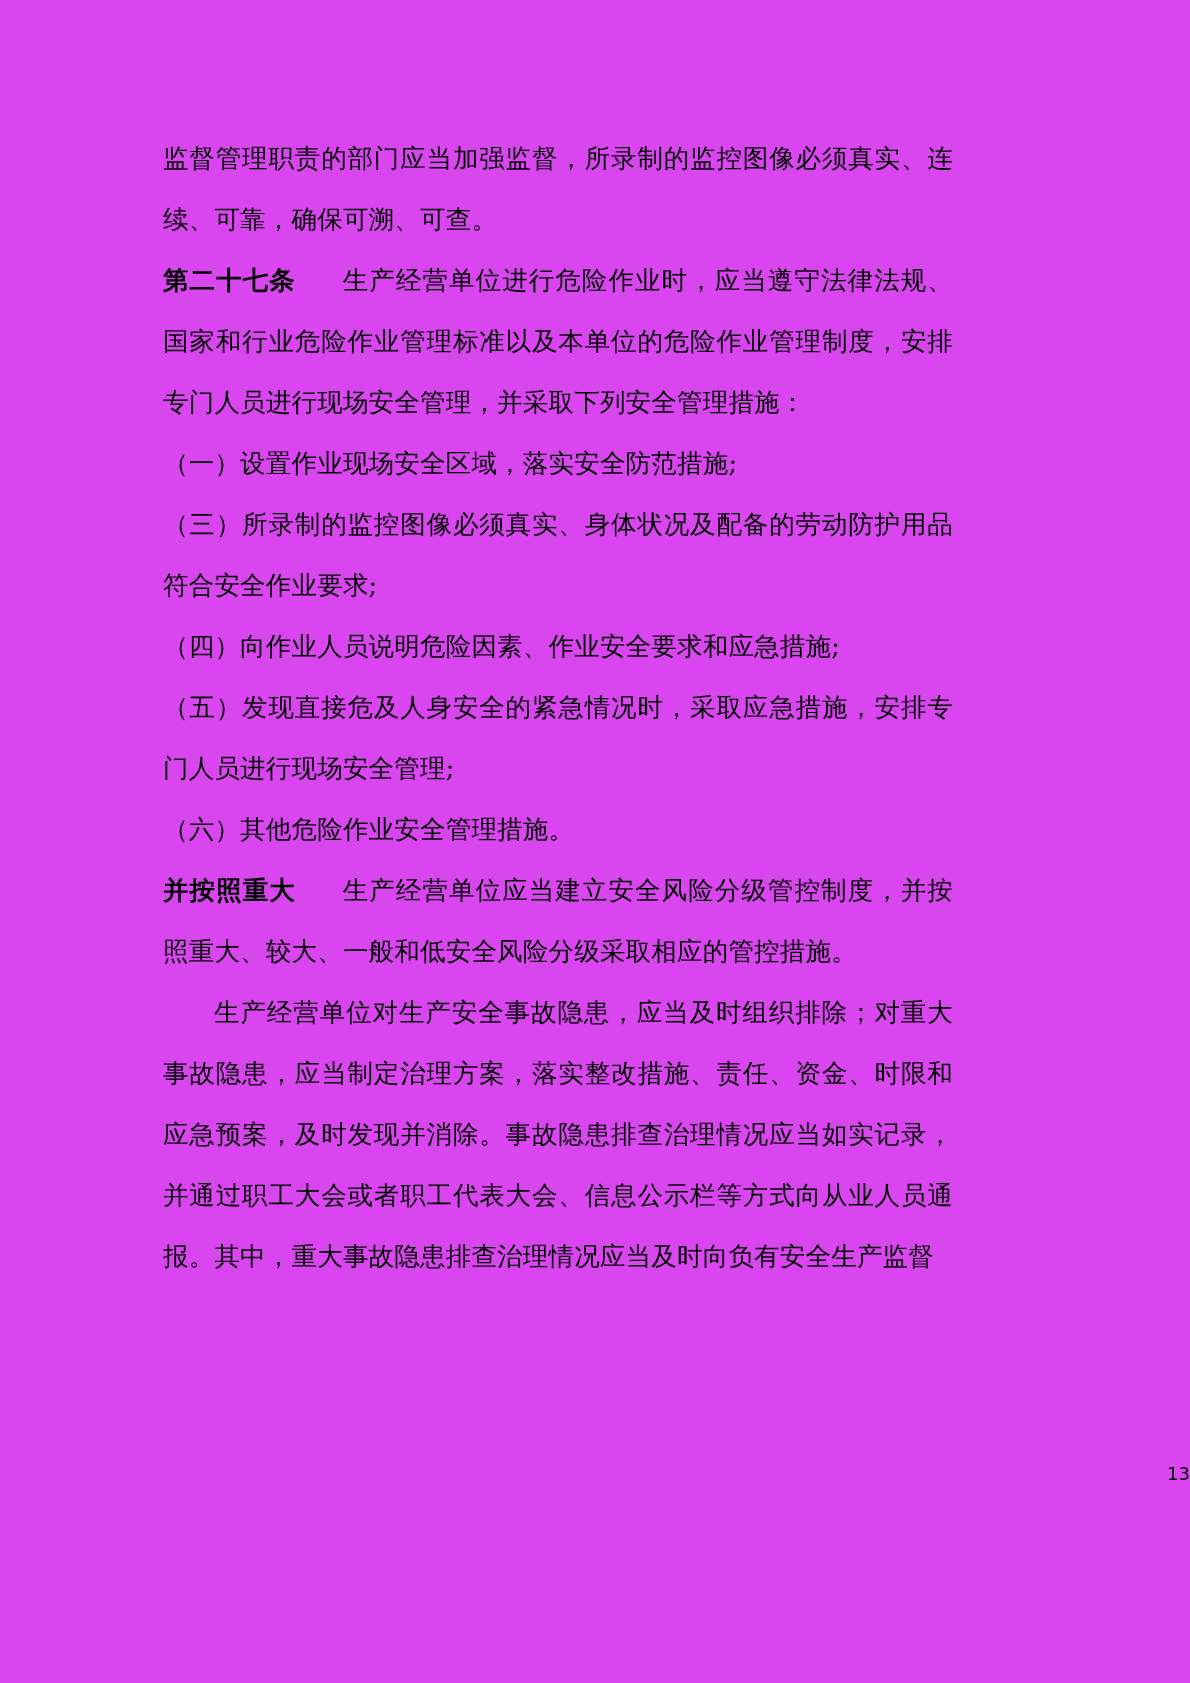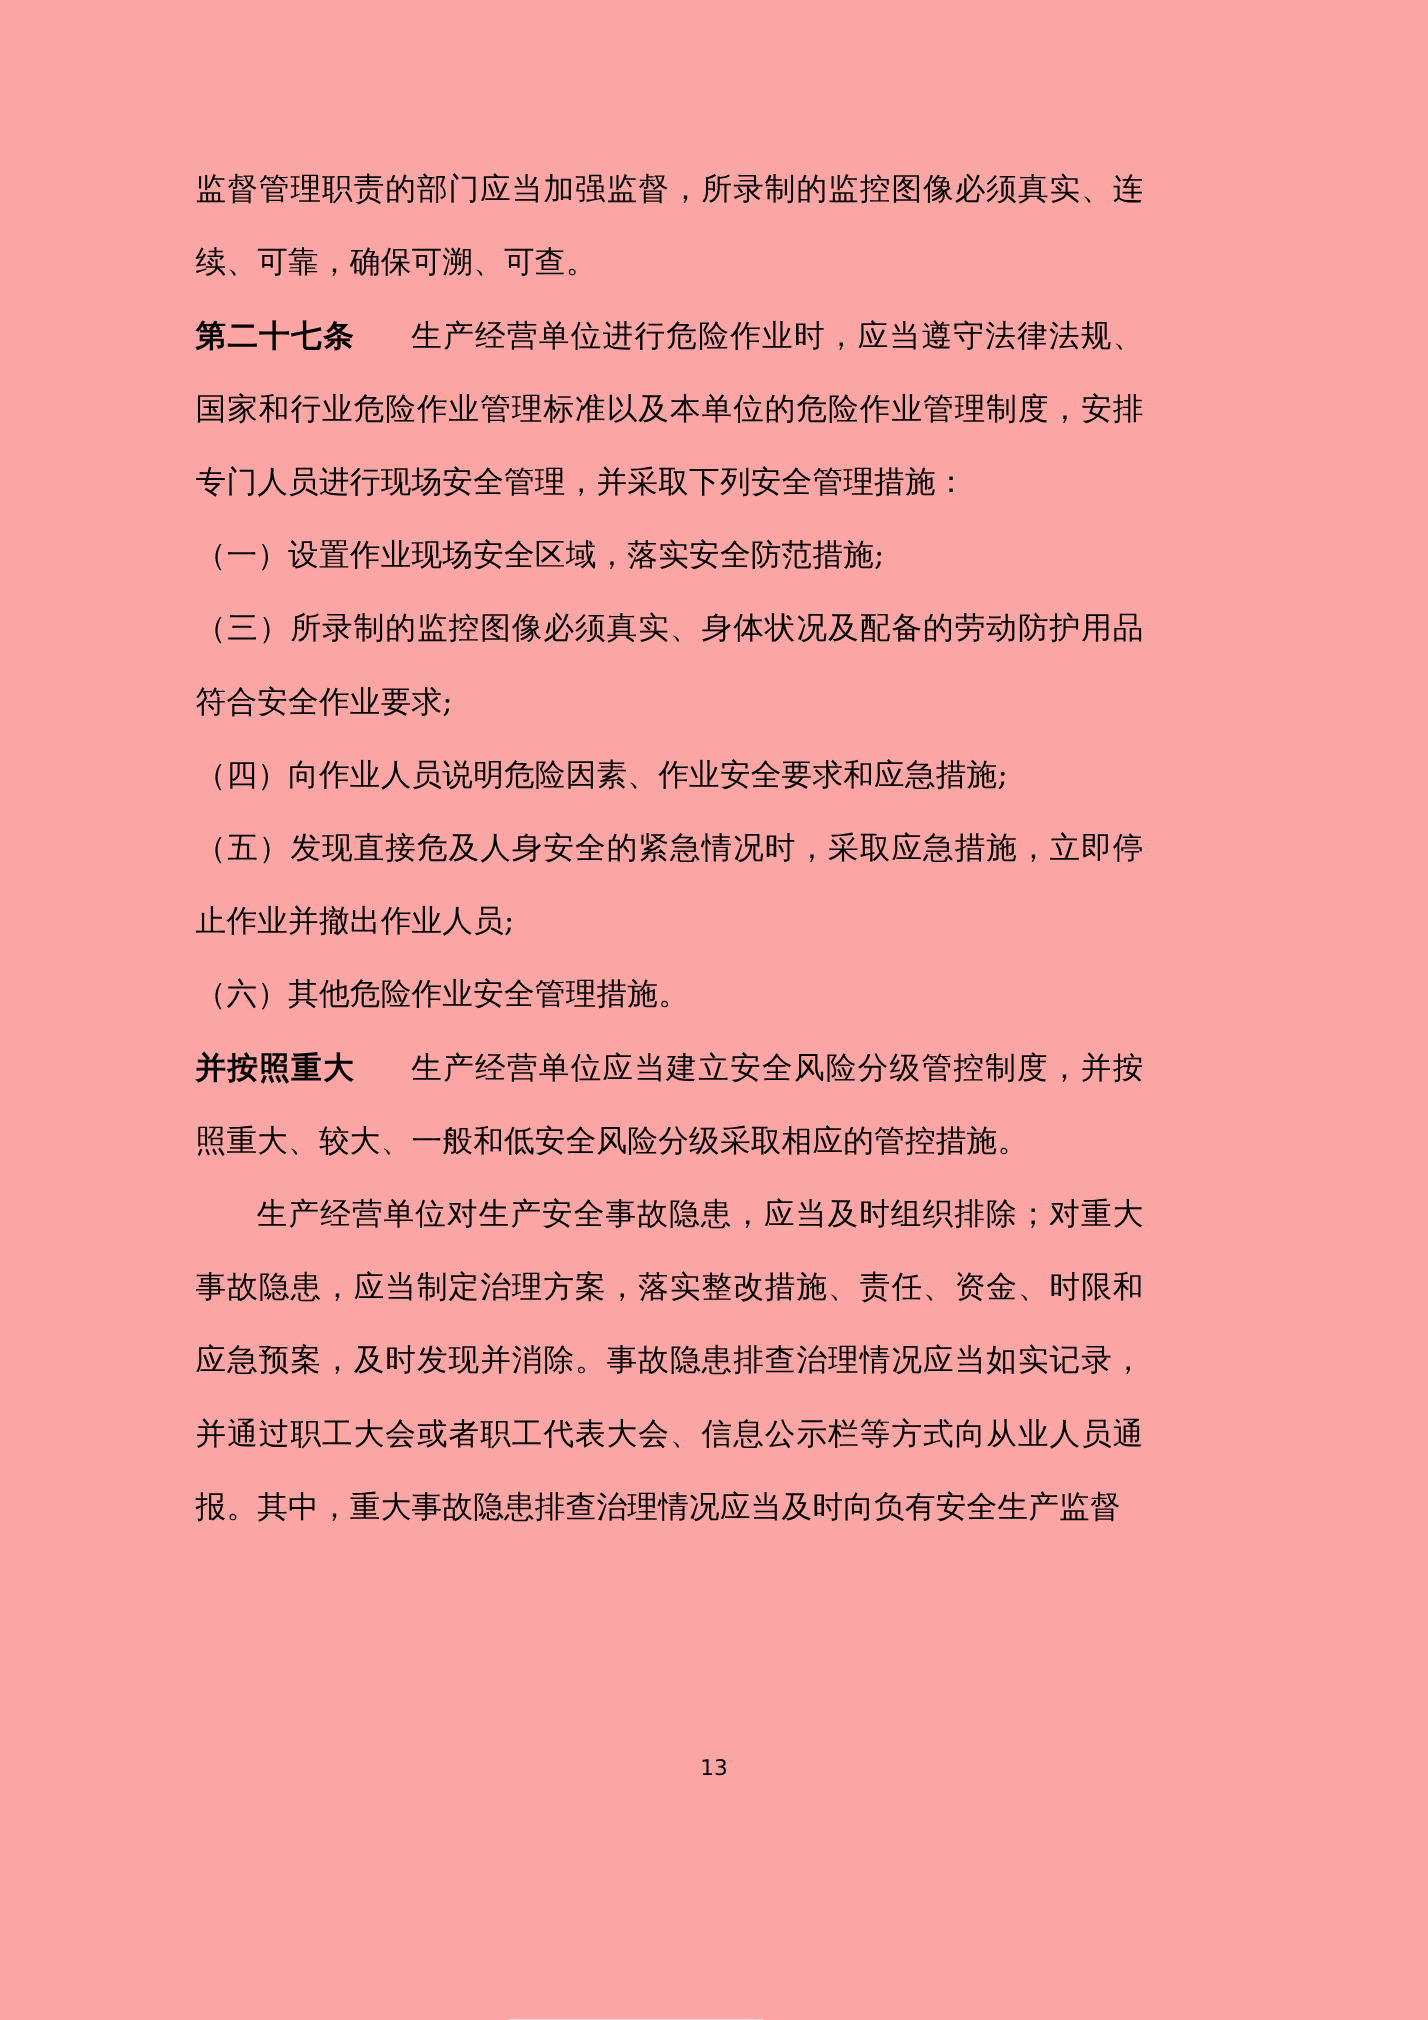--- a/index.html
+++ b/index.html
@@ -8,21 +8,21 @@
     background: #ffffff;
   }
   body {
     font-family: "DejaVu Serif", "Liberation Serif", serif;
     color: #000000;
   }
   .page {
     position: relative;
     width: 1190px;
     height: 1683px;
-    background: #fca5a5;
+    background: #d946ef;
     box-sizing: border-box;
     overflow: hidden;
   }
   .content {
     position: absolute;
     left: 163px;
     top: 128px;
     width: 790px;
   }
   .para {
@@ -41,39 +41,39 @@
   }
   .para .gap {
     display: inline-block;
     width: 46px;
   }
   .footer {
     position: absolute;
     left: 0;
     top: 1463px;
     width: 100%;
-    text-align: center;
+    text-align: right;
     font-size: 18px;
     font-family: "DejaVu Sans", "Liberation Sans", sans-serif;
   }
 </style>
 </head>
 <body>
 
 <div class="page">
   <div class="content">
 
     <p class="para">监督管理职责的部门应当加强监督，所录制的监控图像必须真实、连续、可靠，确保可溯、可查。</p>
 
     <p class="para"><span class="lead">第二十七条</span><span class="gap"></span><span>生产经营单位进行危险作业时，应当遵守法律法规、国家和行业危险作业管理标准以及本单位的危险作业管理制度，安排专门人员进行现场安全管理，并采取下列安全管理措施：</span></p>
 
     <p class="para">（一）设置作业现场安全区域，落实安全防范措施;</p>
     <p class="para">（三）所录制的监控图像必须真实、身体状况及配备的劳动防护用品符合安全作业要求;</p>
     <p class="para">（四）向作业人员说明危险因素、作业安全要求和应急措施;</p>
-    <p class="para">（五）发现直接危及人身安全的紧急情况时，采取应急措施，立即停止作业并撤出作业人员;</p>
+    <p class="para">（五）发现直接危及人身安全的紧急情况时，采取应急措施，安排专门人员进行现场安全管理;</p>
     <p class="para">（六）其他危险作业安全管理措施。</p>
 
     <p class="para"><span class="lead">并按照重大</span><span class="gap"></span><span>生产经营单位应当建立安全风险分级管控制度，并按照重大、较大、一般和低安全风险分级采取相应的管控措施。</span></p>
 
     <p class="para indent">生产经营单位对生产安全事故隐患，应当及时组织排除；对重大事故隐患，应当制定治理方案，落实整改措施、责任、资金、时限和应急预案，及时发现并消除。事故隐患排查治理情况应当如实记录，并通过职工大会或者职工代表大会、信息公示栏等方式向从业人员通报。其中，重大事故隐患排查治理情况应当及时向负有安全生产监督</p>
   </div>
 
   <div class="footer">13</div>
 </div>
 

